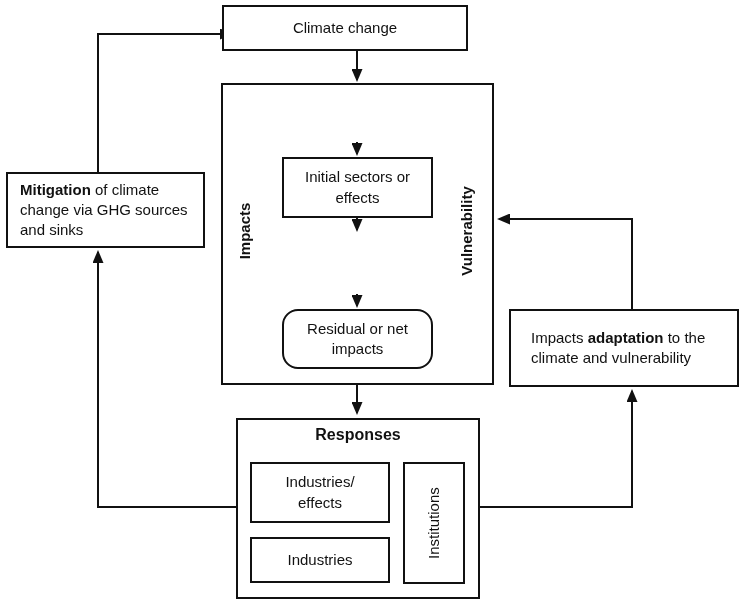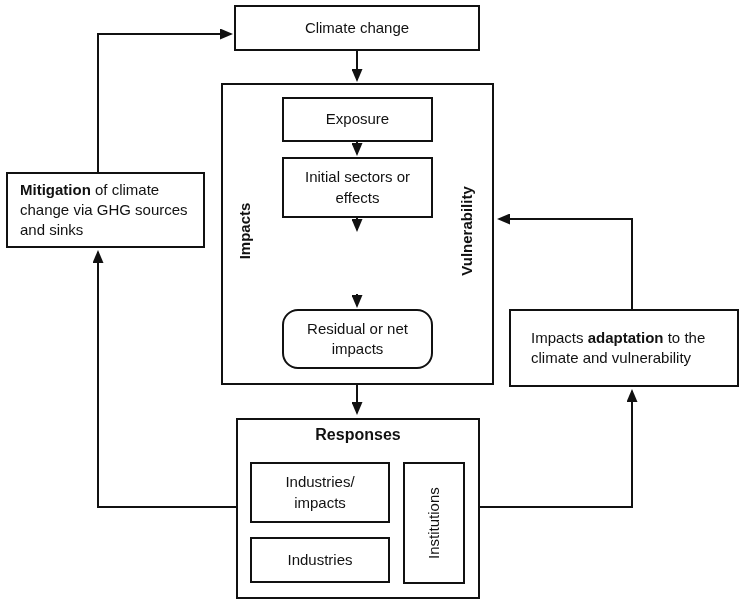--- a/index.html
+++ b/index.html
@@ -53,21 +53,21 @@
     white-space: nowrap;
     transform: translate(-50%, -50%) rotate(-90deg);
   }
   .responses-title {
     position: absolute;
     font-weight: bold;
     font-size: 16px;
     text-align: center;
   }
   
-  #climate-box      { left: 234px; top: 5px;   width: 246px; height: 46px; }
+  #climate-box      { left: 222px; top: 5px;   width: 246px; height: 46px; }
   #central-box      { left: 221px; top: 83px;  width: 273px; height: 302px; }
   #exposure-box     { left: 282px; top: 97px;  width: 151px; height: 45px; }
   #initial-box      { left: 282px; top: 157px; width: 151px; height: 61px; }
   #autonomous-box   { left: 282px; top: 233px; width: 151px; height: 61px; }
   #residual-box     { left: 282px; top: 309px; width: 151px; height: 60px; border-radius: 16px; }
   #impacts-label    { left: 244px; top: 231px; }
   #vulnerability-label { left: 466px; top: 231px; }
   #mitigation-box   { left: 6px;   top: 172px; width: 199px; height: 76px; padding: 16px 12px; }
   #planned-box      { left: 509px; top: 309px; width: 230px; height: 78px; padding: 0 20px; }
   #responses-box    { left: 236px; top: 418px; width: 244px; height: 181px; }
@@ -102,23 +102,20 @@
 
   <div class="node" id="climate-box">
     <span>Climate change</span>
   </div>
 
   <div class="node container" id="central-box"></div>
 
   <div class="axis-label" id="impacts-label">Impacts</div>
   <div class="axis-label" id="vulnerability-label">Vulnerability</div>
 
-  <div class="node" id="exposure-box">
-    <span>Exposure</span>
-  </div>
 
   <div class="node" id="initial-box">
     <span class="pre">Initial sectors or
 effects</span>
   </div>
 
 
   <div class="node" id="residual-box">
     <span class="pre">Residual or net
 impacts</span>
@@ -131,21 +128,21 @@
   <div class="node left-text" id="planned-box">
     <span><span>Impacts </span><b>adaptation</b><span> to the climate and vulnerability</span></span>
   </div>
 
   <div class="node container" id="responses-box"></div>
 
   <div class="responses-title" id="responses-title">Responses</div>
 
   <div class="node" id="industries-box">
     <span class="pre">Industries/
-impacts</span>
+effects</span>
   </div>
 
   <div class="node" id="communities-box">
     <span>Industries</span>
   </div>
 
   <div class="node" id="institutions-box">
     <span class="rot">Institutions</span>
   </div>
 

